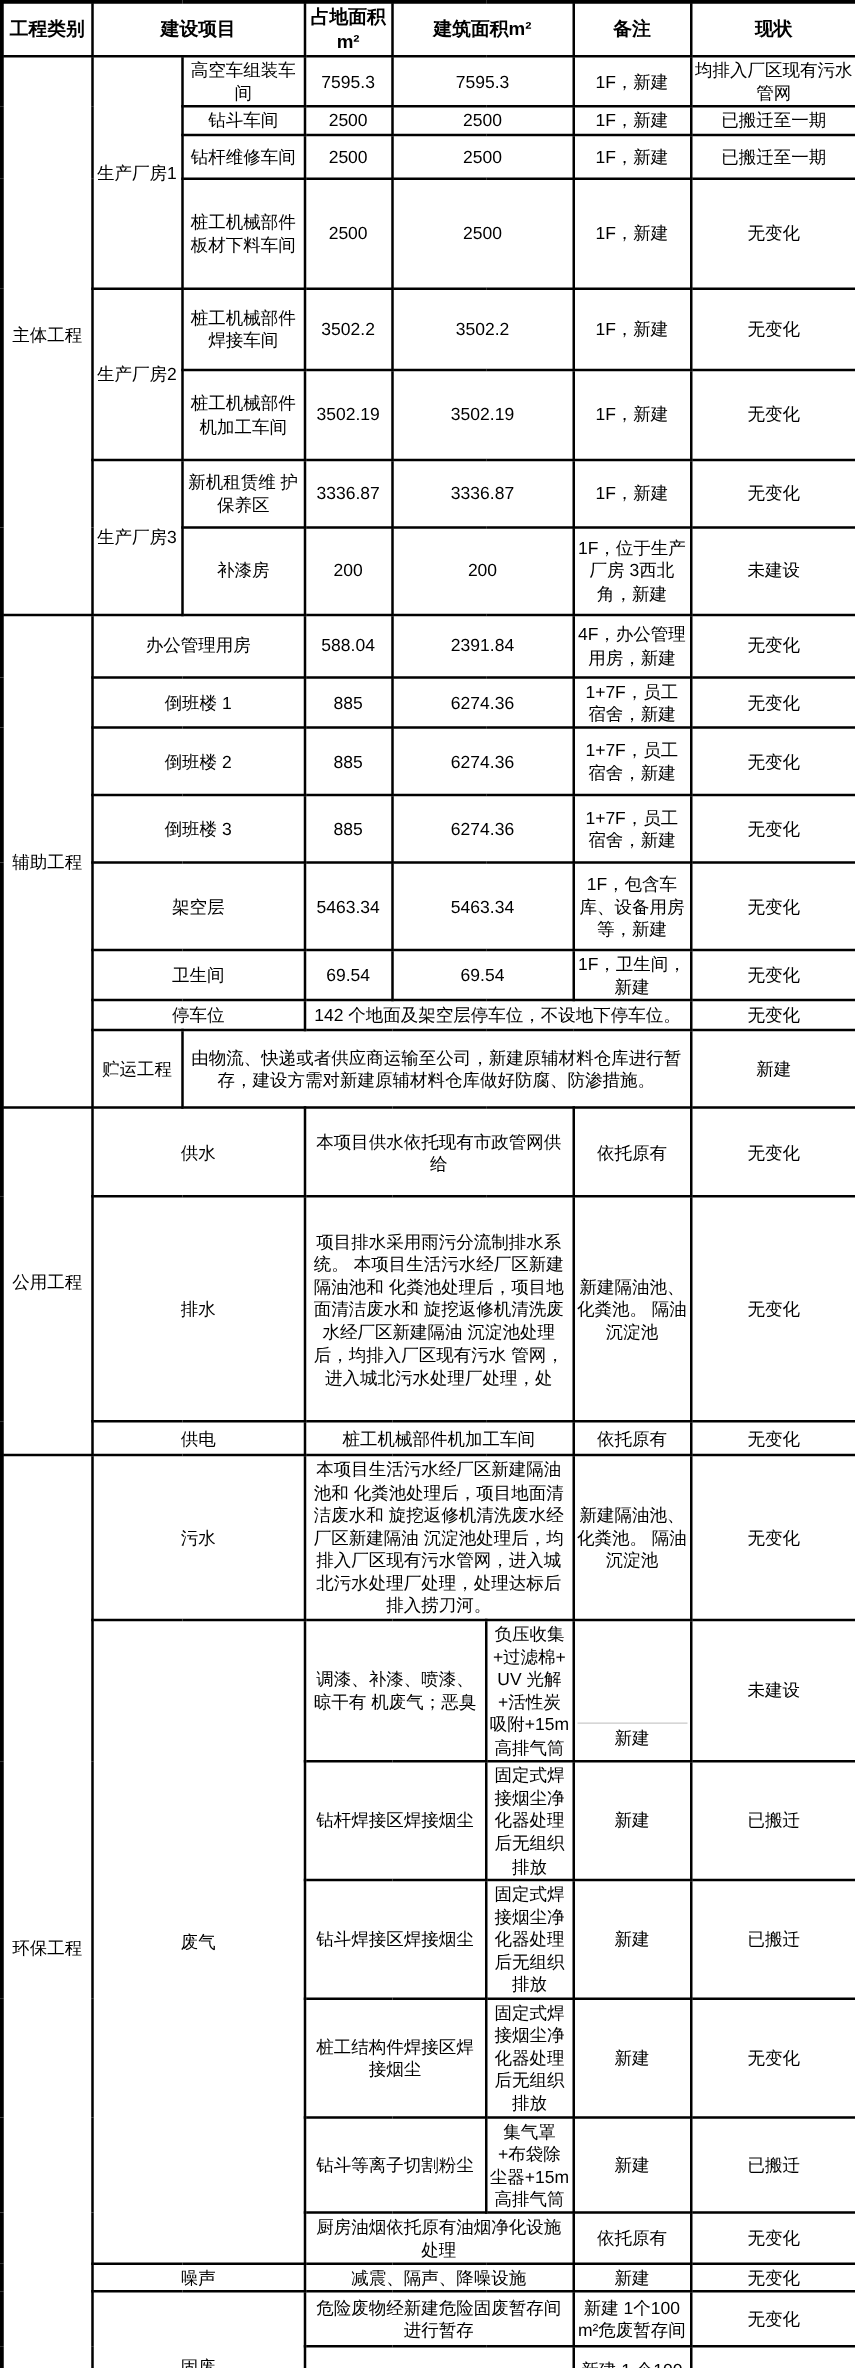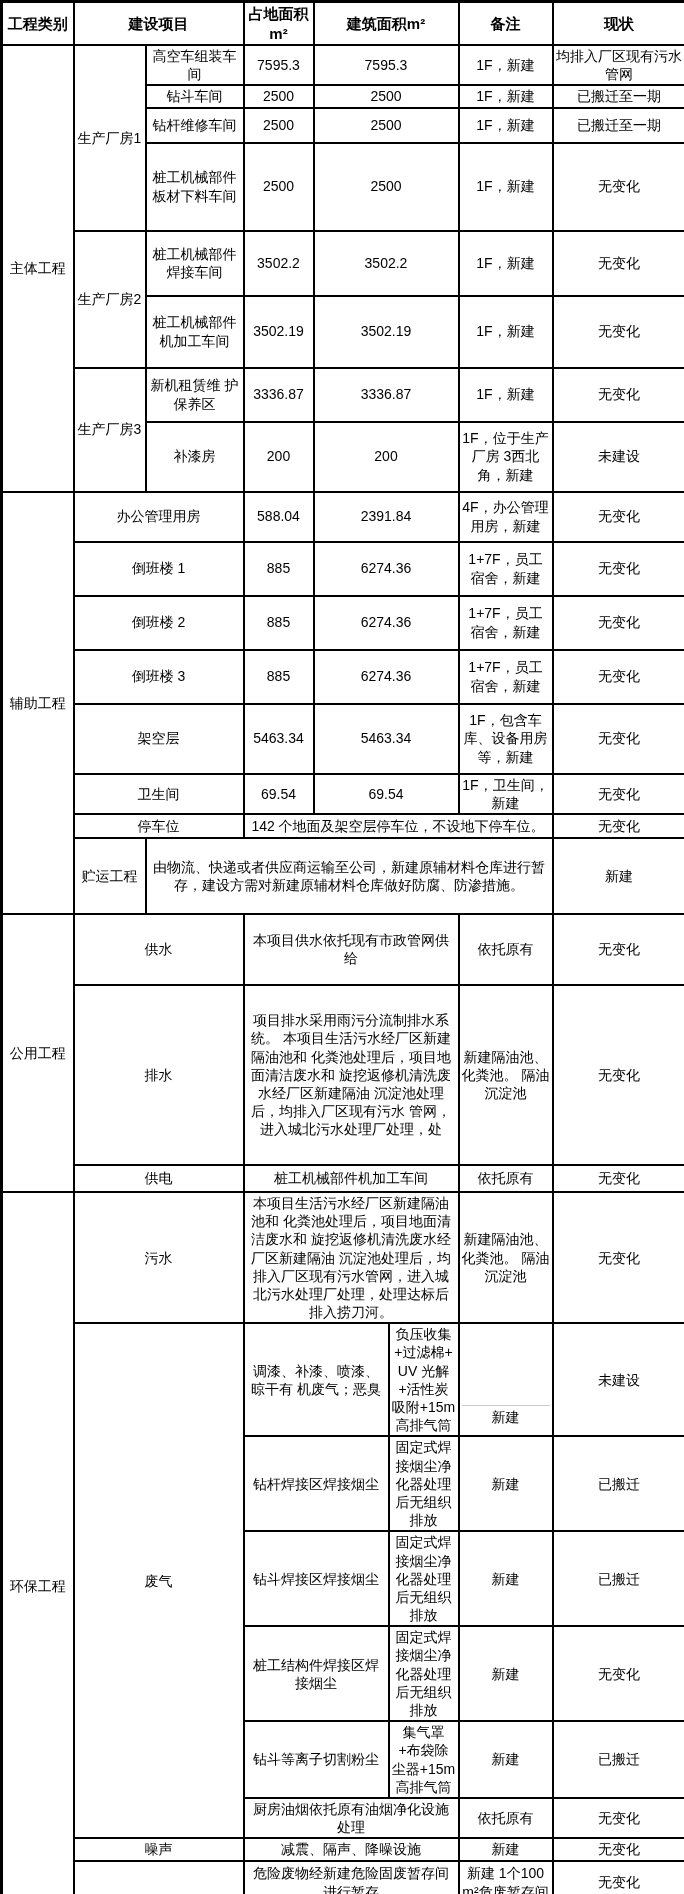--- a/index.html
+++ b/index.html
@@ -122,21 +122,21 @@
   </tr>
 
   <tr class="bt3" style="height:50px">
     <td rowspan="8">辅助工程</td>
     <td colspan="2">办公管理用房</td>
     <td>588.04</td>
     <td colspan="2">2391.84</td>
     <td>4F，办公管理用房，新建</td>
     <td>无变化</td>
   </tr>
-  <tr style="height:54px">
+  <tr style="height:40px">
     <td colspan="2">倒班楼 1</td>
     <td>885</td>
     <td colspan="2">6274.36</td>
     <td>1+7F，员工宿舍，新建</td>
     <td>无变化</td>
   </tr>
   <tr style="height:54px">
     <td colspan="2">倒班楼 2</td>
     <td>885</td>
     <td colspan="2">6274.36</td>
@@ -163,21 +163,21 @@
     <td colspan="2">69.54</td>
     <td>1F，卫生间，新建</td>
     <td>无变化</td>
   </tr>
   <tr style="height:24px">
     <td colspan="2">停车位</td>
     <td colspan="4">142 个地面及架空层停车位，不设地下停车位。</td>
     <td>无变化</td>
   </tr>
 
-  <tr class="bt3" style="height:76px">
+  <tr class="bt3" style="height:62px">
     <td>贮运工程</td>
     <td colspan="5" class="para">由物流、快递或者供应商运输至公司，新建原辅材料仓库进行暂存，建设方需对新建原辅材料仓库做好防腐、防渗措施。</td>
     <td>新建</td>
     <td>无变化</td>
   </tr>
 
   <tr class="bt3" style="height:71px">
     <td rowspan="3">公用工程</td>
     <td colspan="2">供水</td>
     <td colspan="3">本项目供水依托现有市政管网供给</td>

